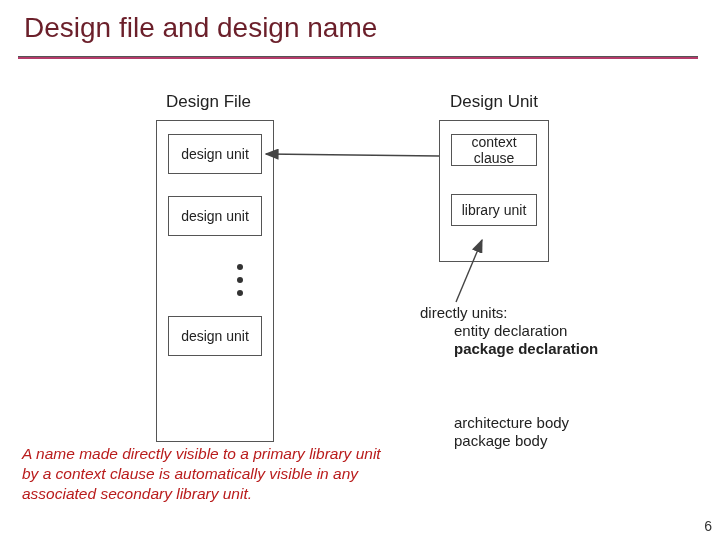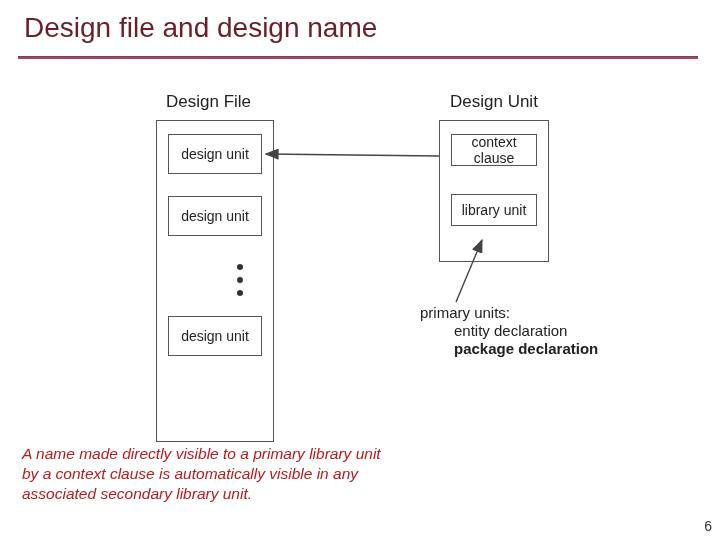--- a/index.html
+++ b/index.html
@@ -58,24 +58,26 @@
     <div class="dot"></div>
       <div class="dot"></div>
       <div class="dot"></div>
   </div>
   <div class="inner" style="left:58px; top:230px; width:94px; height:40px;">design unit</div>
 
   <div class="dbox" style="left:329px; top:34px; width:110px; height:142px;"></div>
   <div class="inner" style="left:341px; top:48px; width:86px; height:32px; line-height:1.15;">context clause</div>
   <div class="inner" style="left:341px; top:108px; width:86px; height:32px; line-height:1.15;">library unit</div>
 
-  <div class="ptext" style="left:310px; top:218px;">primary units:</div>
+  <div class="ptext" style="left:310px; top:218px;">directly units:</div>
   <div class="ptext indent" style="left:310px; top:236px;">entity declaration</div>
   <div class="ptext indent" style="left:310px; top:254px;font-weight:bold;">package declaration</div>
 
+  <div class="ptext indent" style="left:310px; top:328px;">architecture body</div>
+  <div class="ptext indent" style="left:310px; top:346px;">package body</div>
 
   <svg class="arrows">
     <defs>
       <marker id="ah" markerWidth="10" markerHeight="8" refX="9" refY="4" orient="auto">
         <path d="M0,0 L10,4 L0,8 Z" fill="#444"></path>
       </marker>
     </defs>
 
     <line x1="329" y1="70" x2="156" y2="68" stroke="#444" stroke-width="1.4" marker-end="url(#ah)"></line>
 

